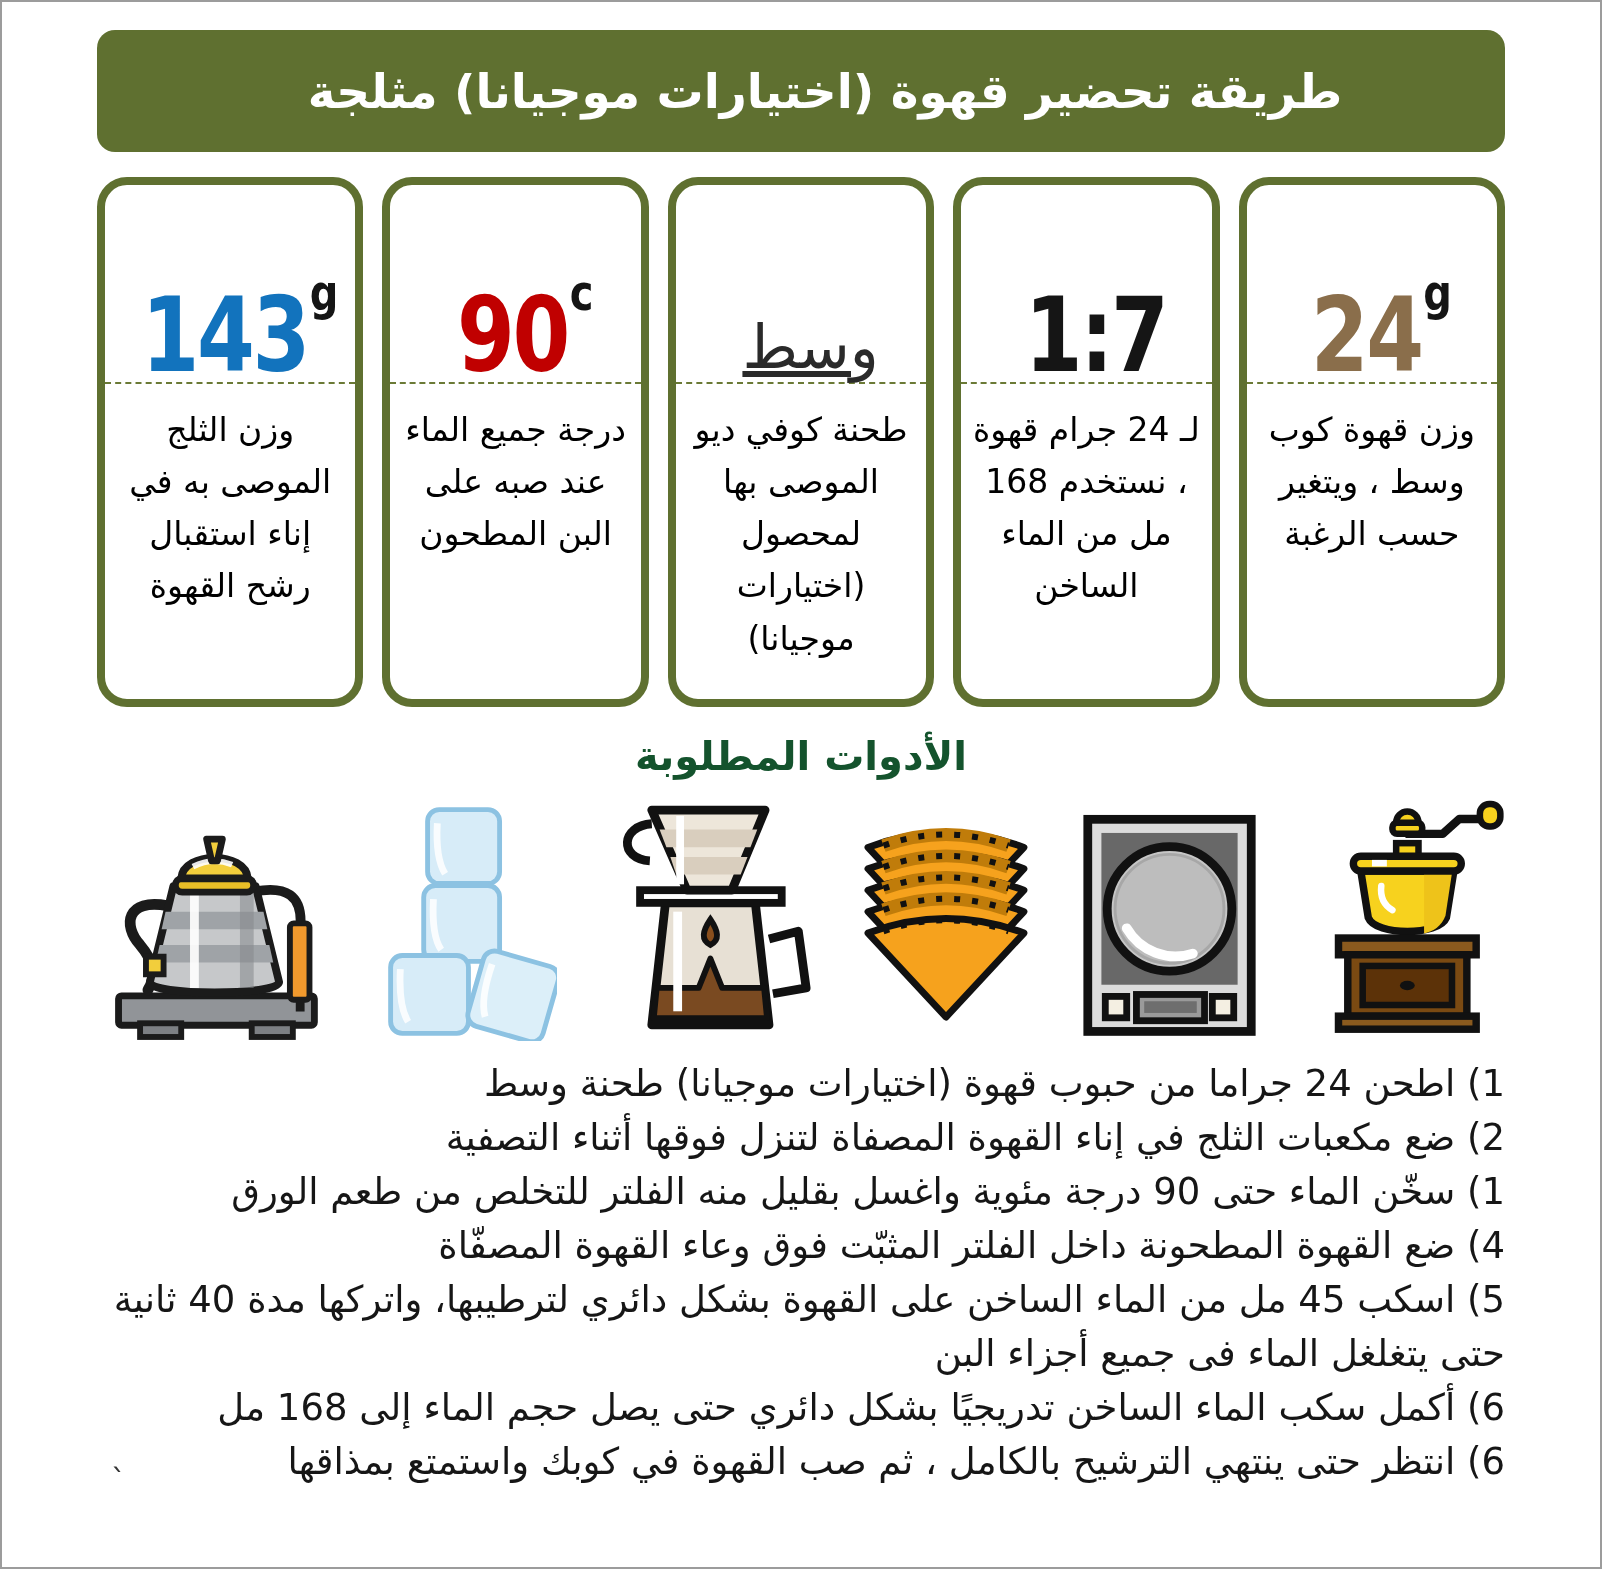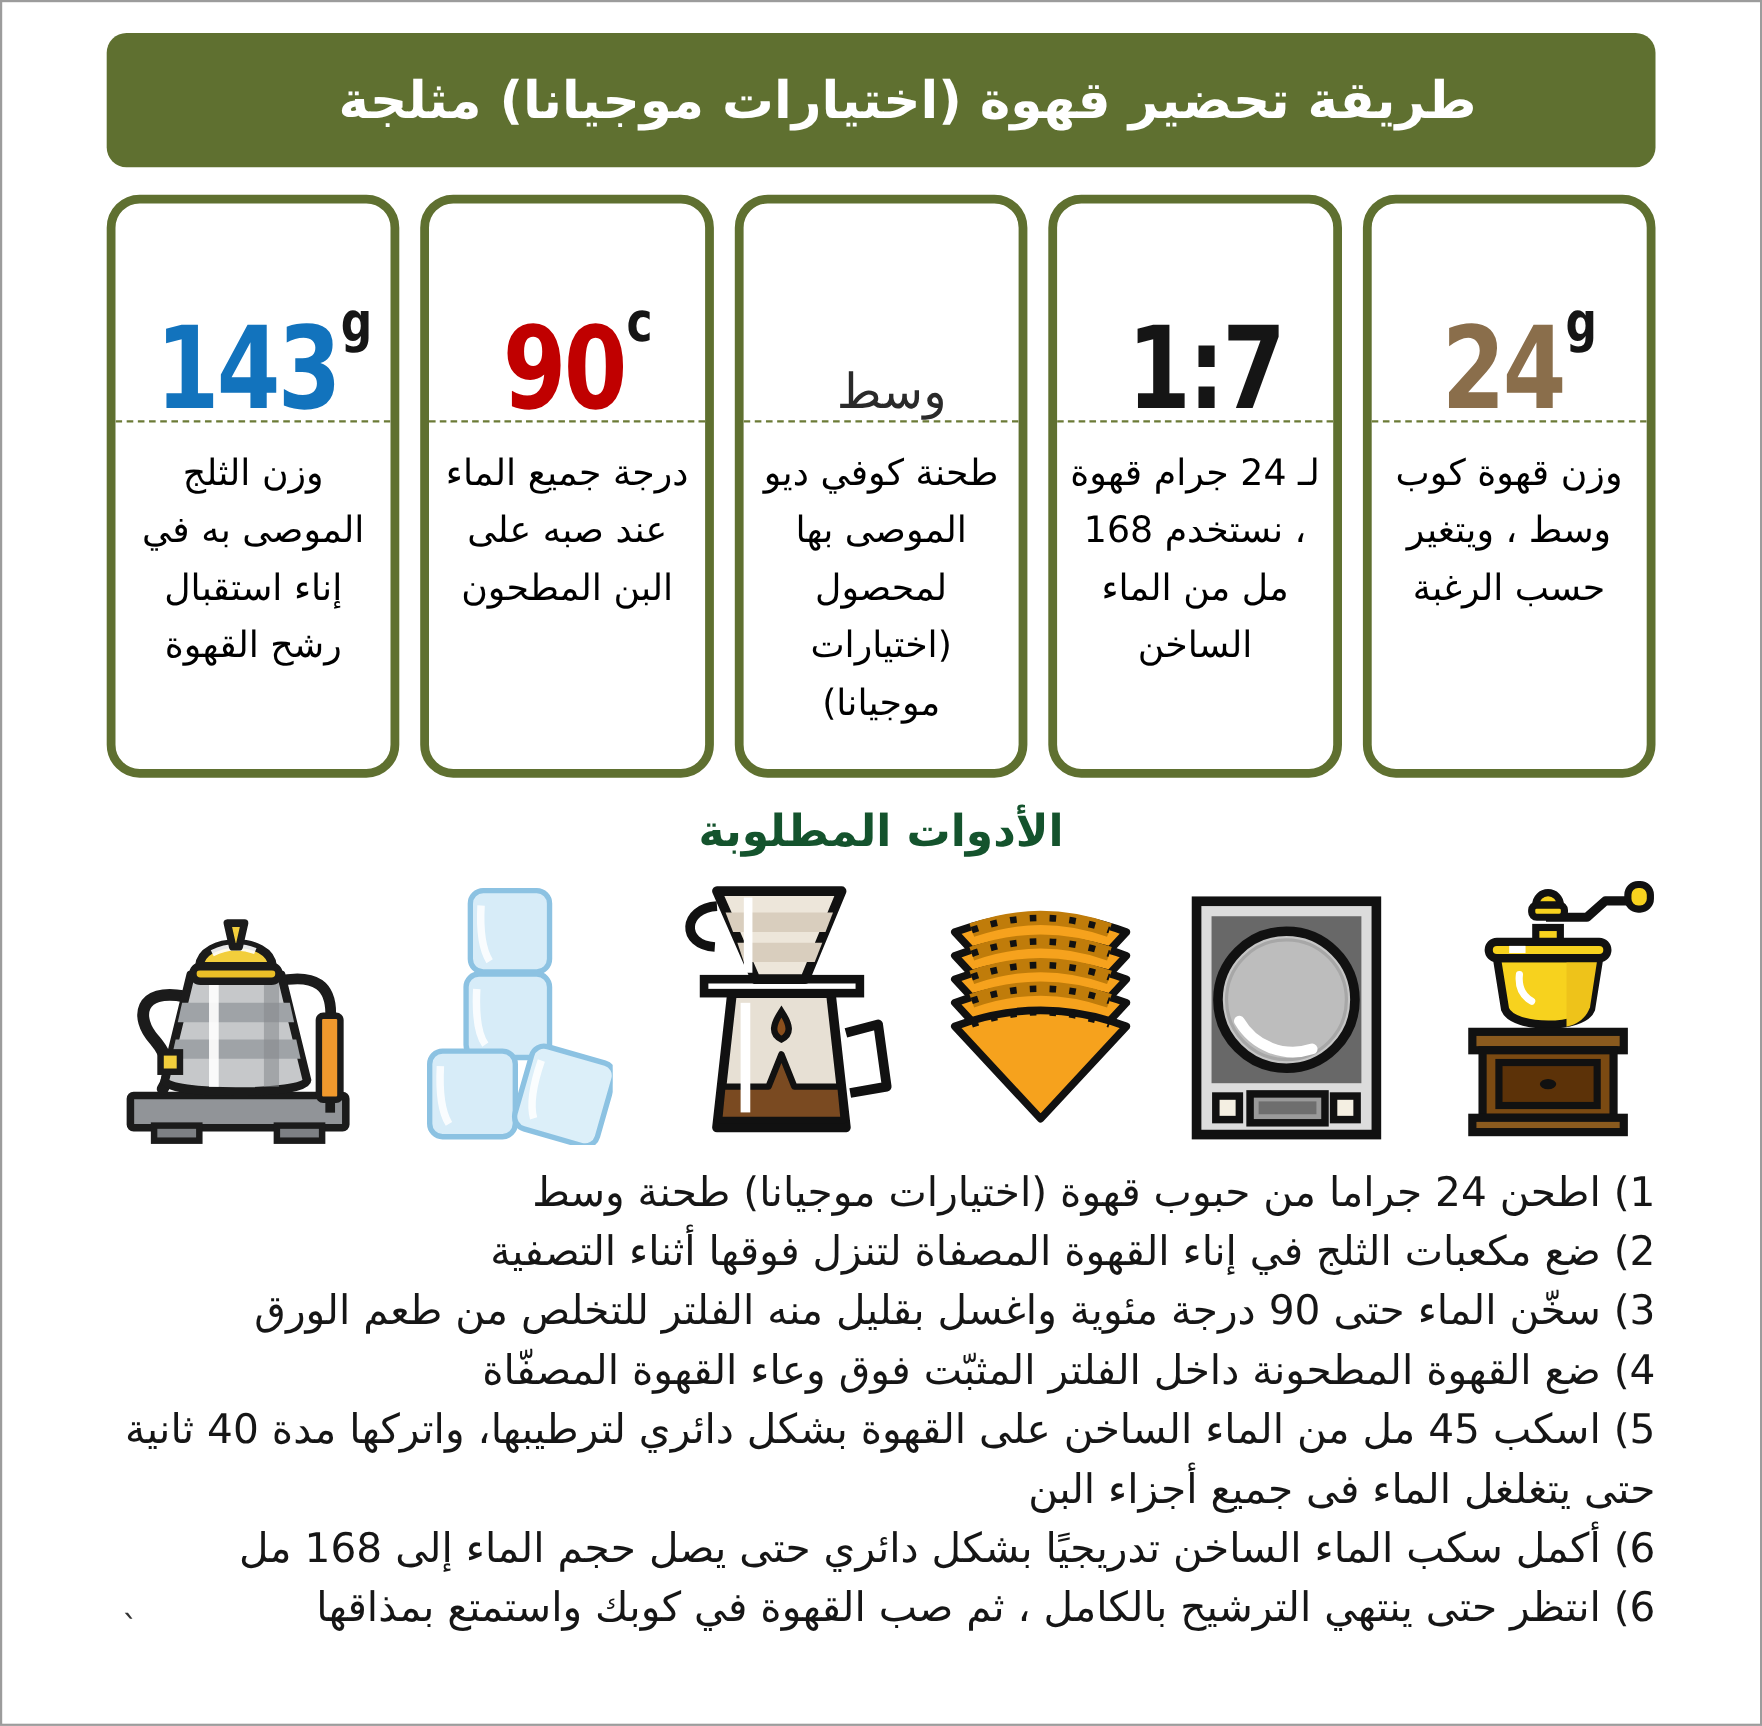--- a/index.html
+++ b/index.html
@@ -56,21 +56,21 @@
   }
   .unit{
     font-size:50px;font-weight:bold;color:#151515;line-height:1;
     margin-top:-22px;margin-left:2px;
   }
   .c-blue{color:#1273bd;}
   .c-red{color:#c00000;}
   .c-black{color:#151515;}
   .c-brown{color:#8a6e4b;}
   .value-text{
-    font-size:44px;color:#2a2a2a;font-weight:normal;
+    font-size:60px;color:#2a2a2a;font-weight:normal;text-decoration:underline;
   }
   .card-divider{height:0;border-top:2px dashed #6b7a36;}
   .card-bottom{
     flex:1;
     padding:20px 10px 10px;
     text-align:center;
     font-size:33px;
     line-height:1.58;
     color:#000000;
   }
@@ -276,21 +276,21 @@
         <ellipse cx="110" cy="197" rx="8" ry="5" fill="#111"></ellipse>
         <rect x="36" y="230" width="148" height="14" fill="#8a5a1e" stroke="#111" stroke-width="8"></rect>
       </svg>
     </div>
 
   </div>
 
   <div class="steps">
     <div class="step">1) اطحن 24 جراما من حبوب قهوة (اختيارات موجيانا) طحنة وسط</div>
     <div class="step">2) ضع مكعبات الثلج في إناء القهوة المصفاة لتنزل فوقها أثناء التصفية</div>
-    <div class="step">3) سخّن الماء حتى 90 درجة مئوية واغسل بقليل منه الفلتر للتخلص من طعم الورق</div>
+    <div class="step">1) سخّن الماء حتى 90 درجة مئوية واغسل بقليل منه الفلتر للتخلص من طعم الورق</div>
     <div class="step">4) ضع القهوة المطحونة داخل الفلتر المثبّت فوق وعاء القهوة المصفّاة</div>
     <div class="step">5) اسكب 45 مل من الماء الساخن على القهوة بشكل دائري لترطيبها، واتركها مدة 40 ثانية حتى يتغلغل الماء فى جميع أجزاء البن</div>
     <div class="step">6) أكمل سكب الماء الساخن تدريجيًا بشكل دائري حتى يصل حجم الماء إلى 168 مل</div>
     <div class="step">6) انتظر حتى ينتهي الترشيح بالكامل ، ثم صب القهوة في كوبك واستمتع بمذاقها</div>
     <span class="stray-mark">ˋ</span>
   </div>
 
 </div>
 
 </body></html>

